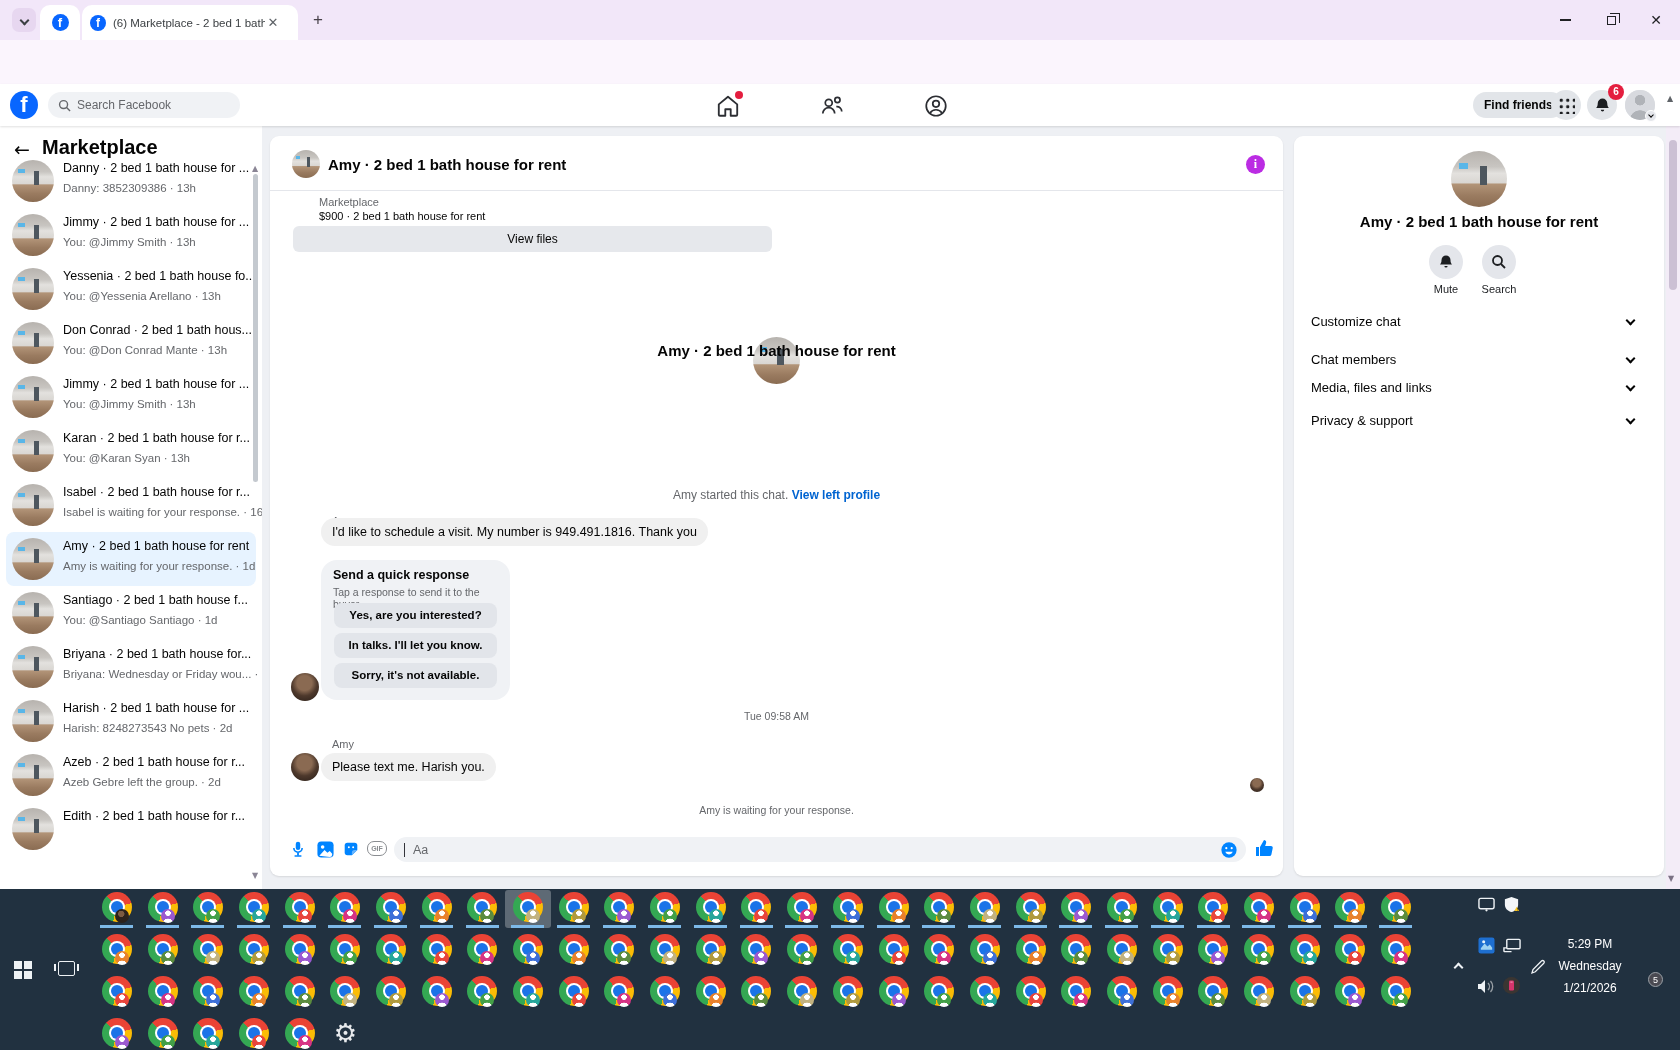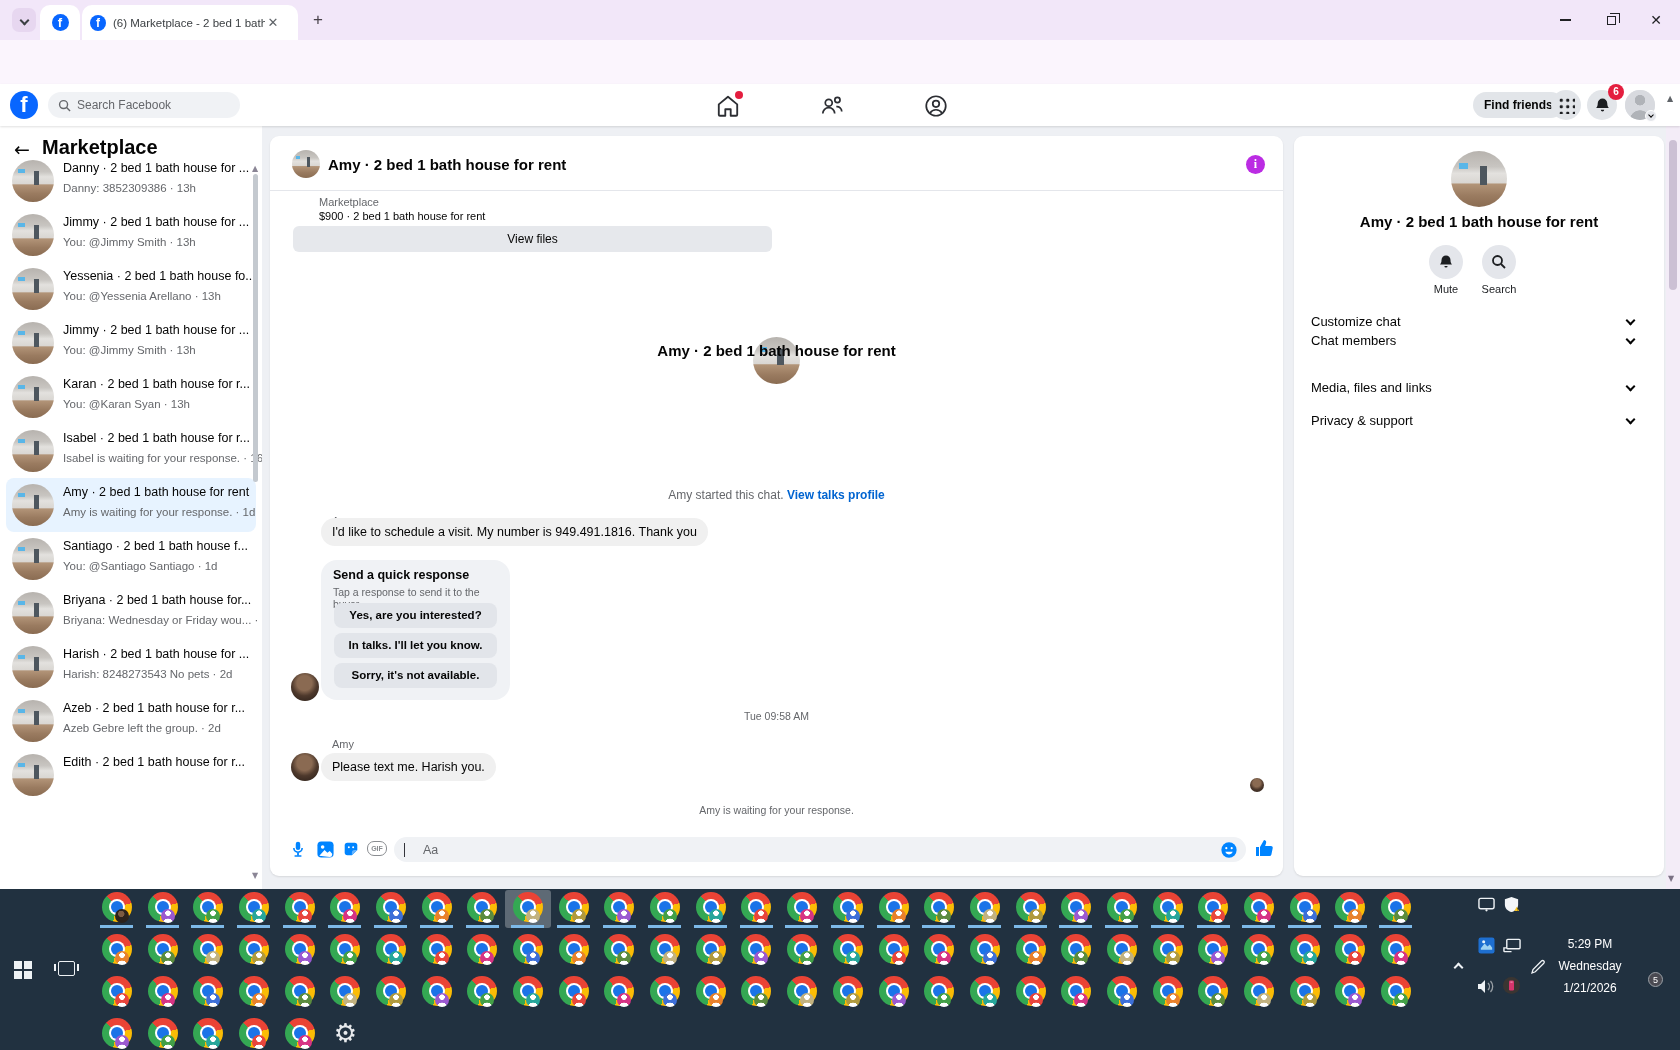--- a/index.html
+++ b/index.html
@@ -91,21 +91,21 @@
   #qr-sub { position:absolute; left:12px; top:26px; font-size:10.5px; color:#65676b; }
   .qr-btn { position:absolute; left:13px; width:163px; height:25px; border-radius:8px; background:#e2e5ea; font-size:11.5px; font-weight:bold; text-align:center; line-height:25px; }
   .msg-av { position:absolute; width:28px; height:28px; }
   #tue-stamp { left:0; top:574px; width:1013px; text-align:center; font-size:10.5px; color:#65676b; }
   #receipt-av { left:980px; top:642px; width:14px; height:14px; }
   #chat-status { left:0; top:668px; width:1013px; text-align:center; font-size:10.5px; color:#65676b; }
   #compose { position:absolute; left:0; top:694px; width:1013px; height:46px; }
   .comp-ic { position:absolute; top:8px; width:22px; height:22px; display:flex; align-items:center; justify-content:center; }
   #comp-input { position:absolute; left:124px; top:7px; width:852px; height:25px; border-radius:13px; background:#f0f2f5; display:flex; align-items:center; }
   #comp-input .caret { width:1px; height:14px; background:#33343a; margin-left:10px; }
-  #comp-input input { border:none; outline:none; background:transparent; font-size:12.5px; width:770px; margin-left:18px; font-family:inherit;}
+  #comp-input input { border:none; outline:none; background:transparent; font-size:12.5px; width:770px; margin-left:8px; font-family:inherit;}
   #comp-input input::placeholder { color:#65676b; }
   #gif-ic { border:1.6px solid #8a8d91; border-radius:7px; width:20px; height:15px; color:#8a8d91; font-size:7px; font-weight:bold; text-align:center; line-height:12px; top:11px;}
 
   #right-panel { left:1294px; top:10px; width:370px; height:740px; }
   #rp-av { left:157px; top:15px; width:56px; height:56px; }
   #rp-title { left:0; top:77px; width:370px; text-align:center; font-size:15px; font-weight:bold; }
   .rp-circle { position:absolute; top:109px; width:34px; height:34px; border-radius:50%; background:#e4e6eb; display:flex; align-items:center; justify-content:center; }
   .rp-label { position:absolute; top:147px; width:60px; text-align:center; font-size:11px; color:#1c1e21; }
   .rp-item { position:absolute; left:8px; width:354px; height:32px; border-radius:6px; }
   .rp-item .chev { position:absolute; right:22px; top:11px; border-color:#050505; }
@@ -288,20 +288,25 @@
           <div class="conv-title">Jimmy · 2 bed 1 bath house for ...</div>
           <div class="conv-sub">You: @Jimmy Smith · 13h</div>
         </div>
         <div class="conv-row">
           <div class="av42 house"></div>
           <div class="conv-title">Yessenia · 2 bed 1 bath house fo...</div>
           <div class="conv-sub">You: @Yessenia Arellano · 13h</div>
         </div>
         <div class="conv-row">
           <div class="av42 house"></div>
+          <div class="conv-title">Don Conrad · 2 bed 1 bath hous...</div>
+          <div class="conv-sub">You: @Don Conrad Mante · 13h</div>
+        </div>
+        <div class="conv-row">
+          <div class="av42 house"></div>
           <div class="conv-title">Jimmy · 2 bed 1 bath house for ...</div>
           <div class="conv-sub">You: @Jimmy Smith · 13h</div>
         </div>
         <div class="conv-row">
           <div class="av42 house"></div>
           <div class="conv-title">Karan · 2 bed 1 bath house for r...</div>
           <div class="conv-sub">You: @Karan Syan · 13h</div>
         </div>
         <div class="conv-row">
           <div class="av42 house"></div>
@@ -351,21 +356,21 @@
     <div class="abs" id="chat-divider"></div>
 
     <div class="abs house" id="banner-av"></div>
     <div class="abs" id="banner-app">Marketplace</div>
     <div class="abs" id="banner-listing">$900 · 2 bed 1 bath house for rent</div>
     <div class="gray-btn" style="left:23px; width:479px;">View files</div>
 
     <div class="abs house" id="intro-av"></div>
     <div class="abs" id="intro-title">Amy · 2 bed 1 bath house for rent</div>
     <div class="abs" id="started-line">
-      <span>Amy started this chat. </span><b>View talks profile</b>
+      <span>Amy started this chat. </span><b>View left profile</b>
     </div>
 
     <div class="sender-label" style="left:62px; top:379px;">Amy</div>
     <div class="bubble" style="left:51px; top:382px;">I'd like to schedule a visit. My number is 949.491.1816. Thank you</div>
 
     <div id="qr-card">
       <div id="qr-title">Send a quick response</div>
       <div id="qr-sub">Tap a response to send it to the buyer.</div>
       <div id="qr-options">
           <div class="qr-btn" style="top: 43px;">Yes, are you interested?</div>
@@ -441,21 +446,21 @@
           <line x1="10" y1="10" x2="14" y2="14" stroke="#1c1e21" stroke-width="1.8"></line>
         </svg>
     </div>
     <div class="rp-label" style="left:122px;">Mute</div>
     <div class="rp-label" style="left:175px;">Search</div>
     <div id="rp-menu">
         <div class="rp-item" style="top: 170px;">
           <div class="txt" style="position: absolute; left: 9px; top: 8px; font-size: 13px; font-weight: 500;">Customize chat</div>
           <span class="chev" style="position: absolute; right: 22px; top: 11px;"></span>
         </div>
-        <div class="rp-item" style="top: 189px;">
+        <div class="rp-item" style="top: 208px;">
           <div class="txt" style="position: absolute; left: 9px; top: 8px; font-size: 13px; font-weight: 500;">Chat members</div>
           <span class="chev" style="position: absolute; right: 22px; top: 11px;"></span>
         </div>
         <div class="rp-item" style="top: 236px;">
           <div class="txt" style="position: absolute; left: 9px; top: 8px; font-size: 13px; font-weight: 500;">Media, files and links</div>
           <span class="chev" style="position: absolute; right: 22px; top: 11px;"></span>
         </div>
         <div class="rp-item" style="top: 269px;">
           <div class="txt" style="position: absolute; left: 9px; top: 8px; font-size: 13px; font-weight: 500;">Privacy &amp; support</div>
           <span class="chev" style="position: absolute; right: 22px; top: 11px;"></span>

